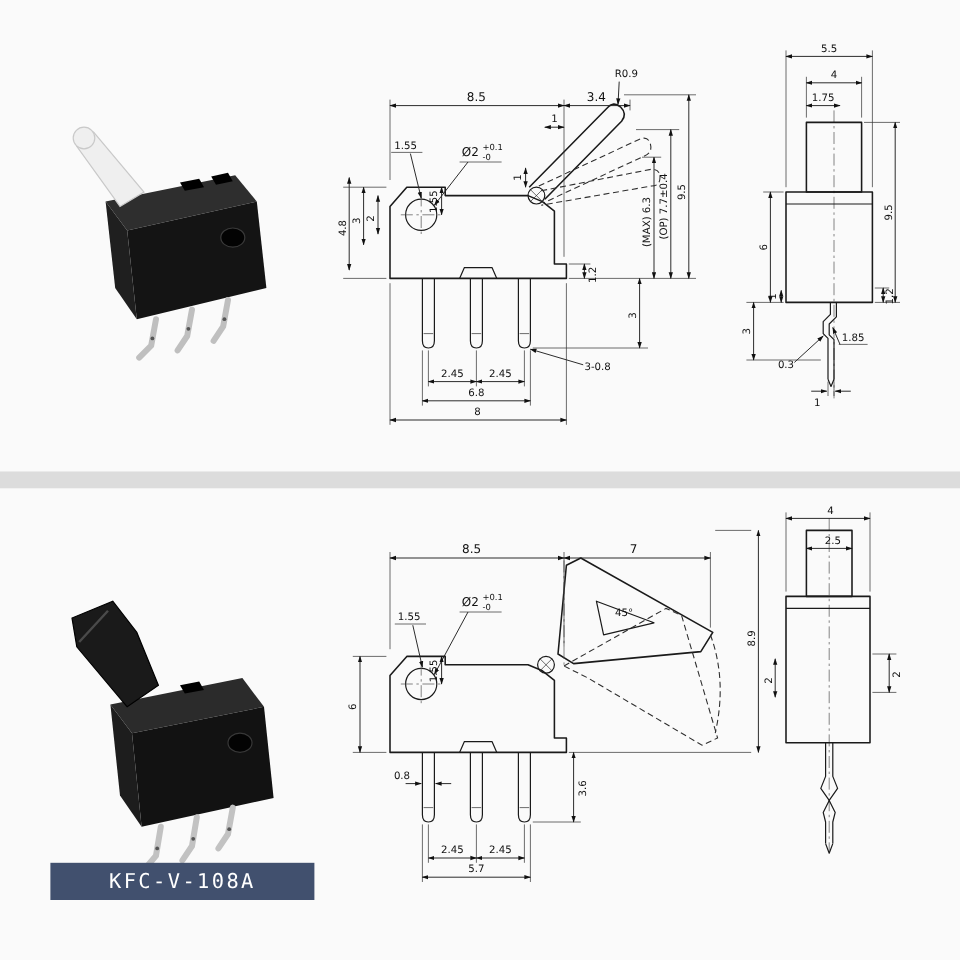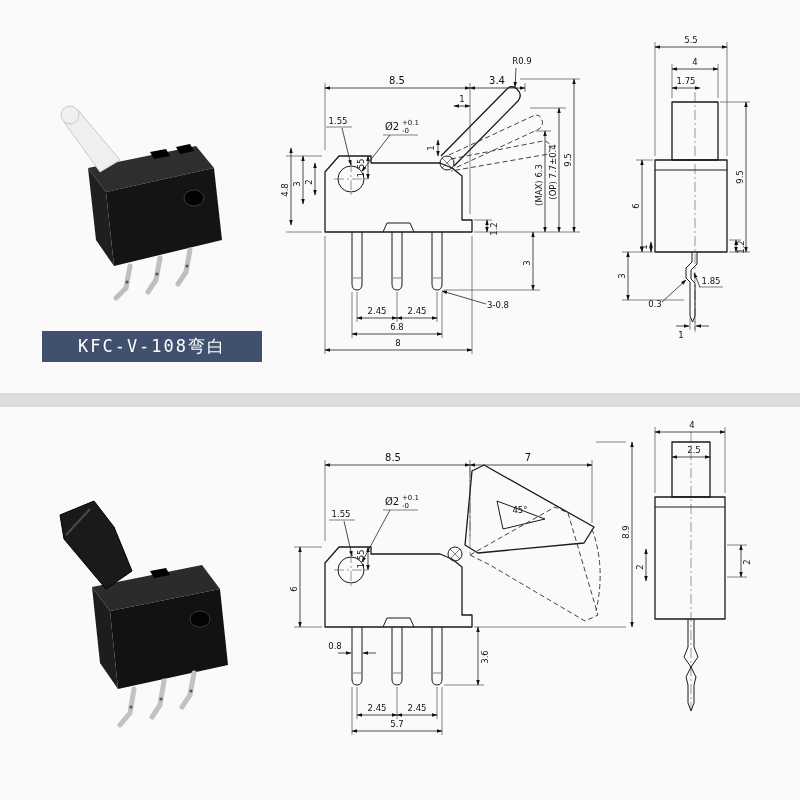--- a/index.html
+++ b/index.html
@@ -200,23 +200,20 @@
         <line class="ext" x1="690" y1="318" x2="690" y2="330"></line>
         <line class="ext" x1="695" y1="318" x2="695" y2="330"></line>
         <line class="led" x1="676" y1="326" x2="689" y2="326"></line>
         <line class="led" x1="709" y1="326" x2="696" y2="326"></line>
         <text class="dts" x="681" y="338">1</text>
         <line class="ext" x1="684" y1="300" x2="622" y2="300"></line>
         <line class="dim2" x1="628" y1="252" x2="628" y2="300"></line>
         <text class="dts" x="625" y="276" transform="rotate(-90 625 276)">3</text>
       </g>
     </svg>
-    <div class="label-box" style="top:331px">
-      <span>KFC-V-108弯白</span>
-    </div>
   </section>
 
   <div class="divider"></div>
 
   <section class="half bottom">
     <svg width="800" height="393" viewBox="0 0 800 393">
 
       <g>
         <polygon points="92,180 202,158 220,182 110,204" fill="#2b2b2b"></polygon>
         <polygon points="110,204 220,182 228,258 118,282" fill="#121212"></polygon>
@@ -330,15 +327,18 @@
         <line class="dim2" x1="655" y1="25" x2="725" y2="25"></line>
         <text class="dts" x="692" y="21">4</text>
         <line class="dim2" x1="672" y1="50" x2="710" y2="50"></line>
         <text class="dts" x="694" y="46">2.5</text>
         <line class="ext" x1="727" y1="138" x2="747" y2="138"></line>
         <line class="ext" x1="727" y1="170" x2="747" y2="170"></line>
         <line class="dim2" x1="741" y1="138" x2="741" y2="170"></line>
         <text class="dts" x="750" y="155" transform="rotate(-90 750 155)">2</text>
       </g>
     </svg>
+    <div class="label-box" style="top:312px">
+      <span>KFC-V-108A</span>
+    </div>
   </section>
 
 </div>
 
 </body></html>

